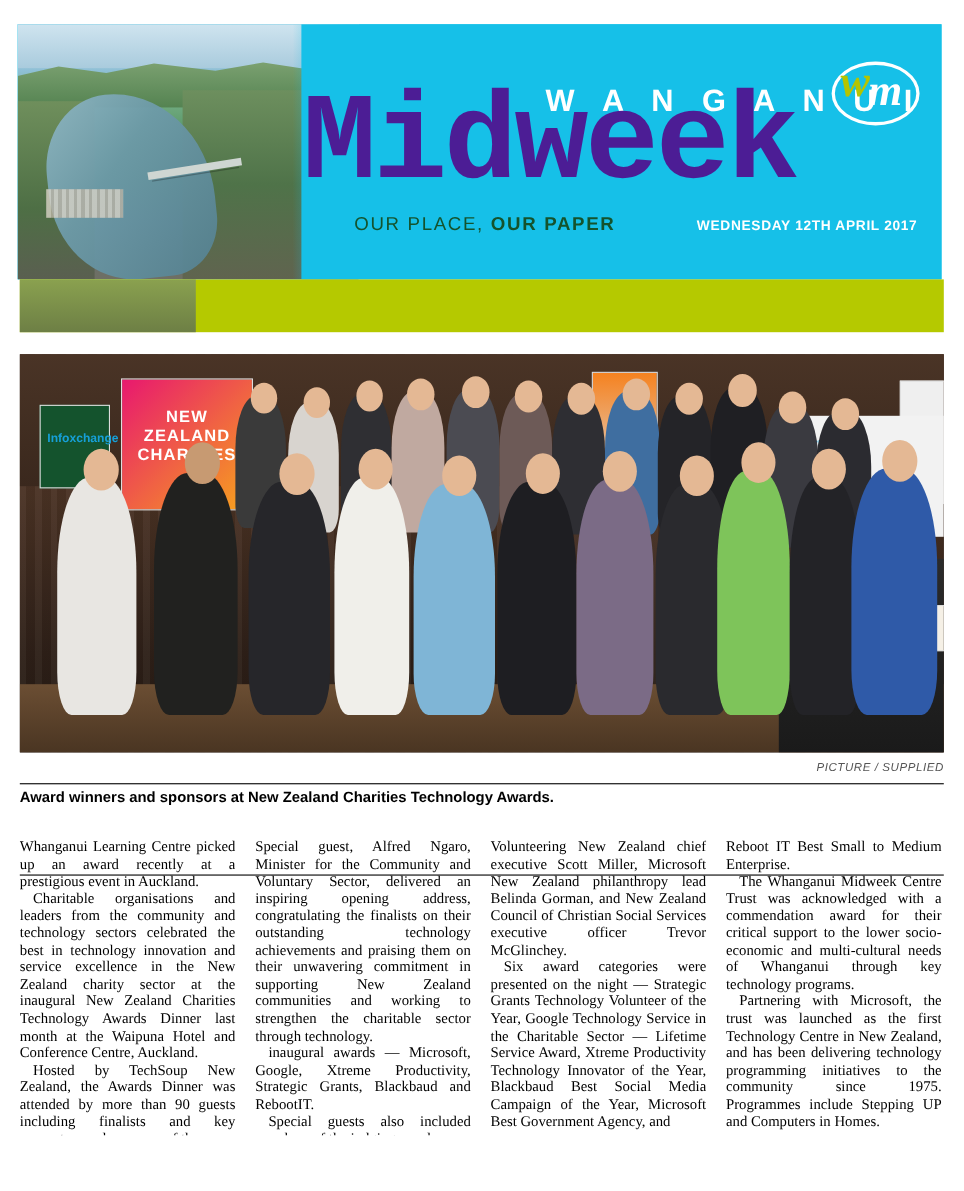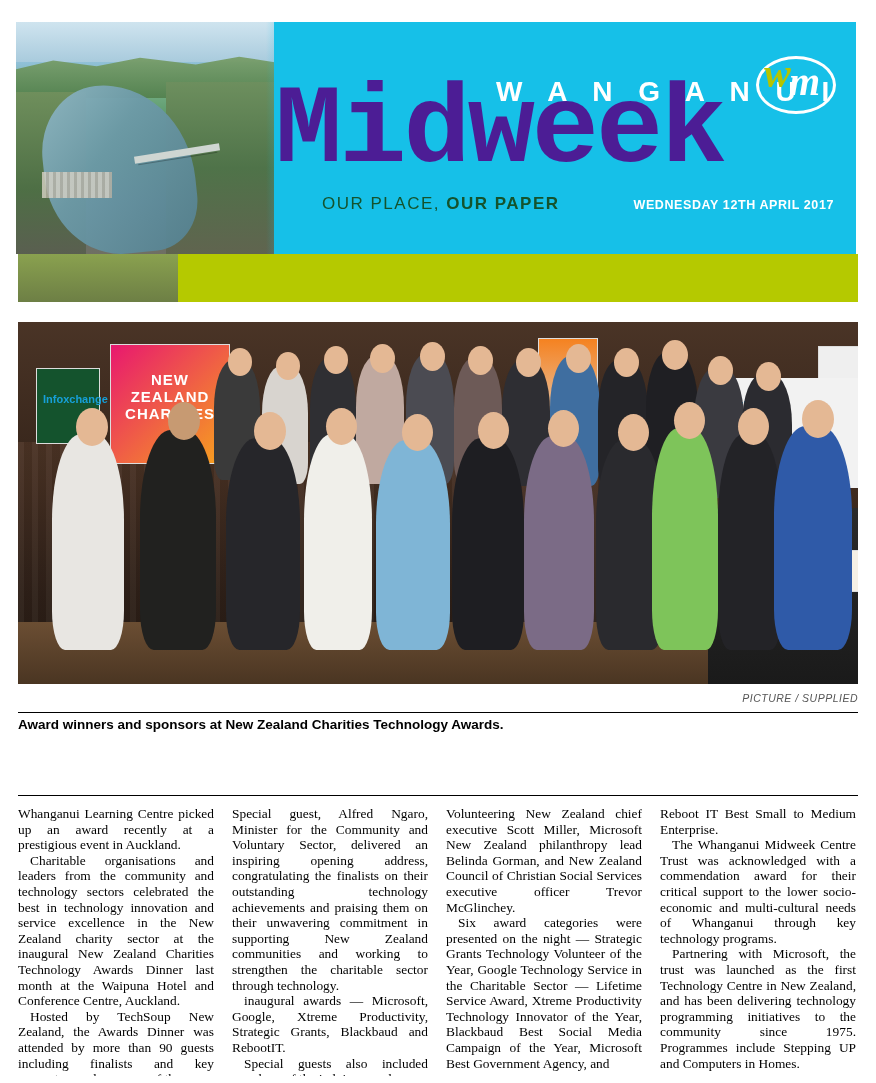--- a/index.html
+++ b/index.html
@@ -302,21 +302,21 @@
   }
   .rule-headline {
     position: absolute;
     left: 18px; top: 795px; width: 840px; height: 1px; background: #000;
   }
 
   
   .columns {
     position: absolute;
     left: 18px;
-    top: 806px;
+    top: 762px;
     width: 840px;
     height: 270px;
     display: flex;
     gap: 18px;
   }
   .col {
     width: 196px;
     font-family: "Liberation Serif", serif;
     font-size: 13.4px;
     line-height: 15.6px;

